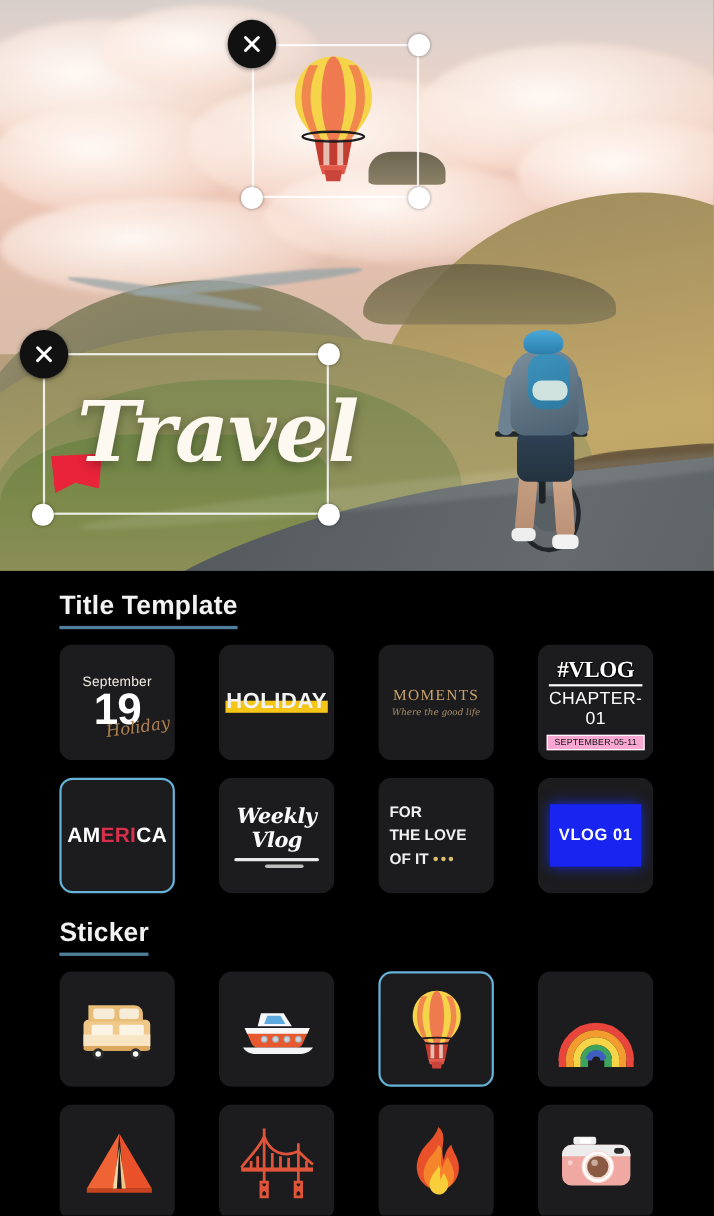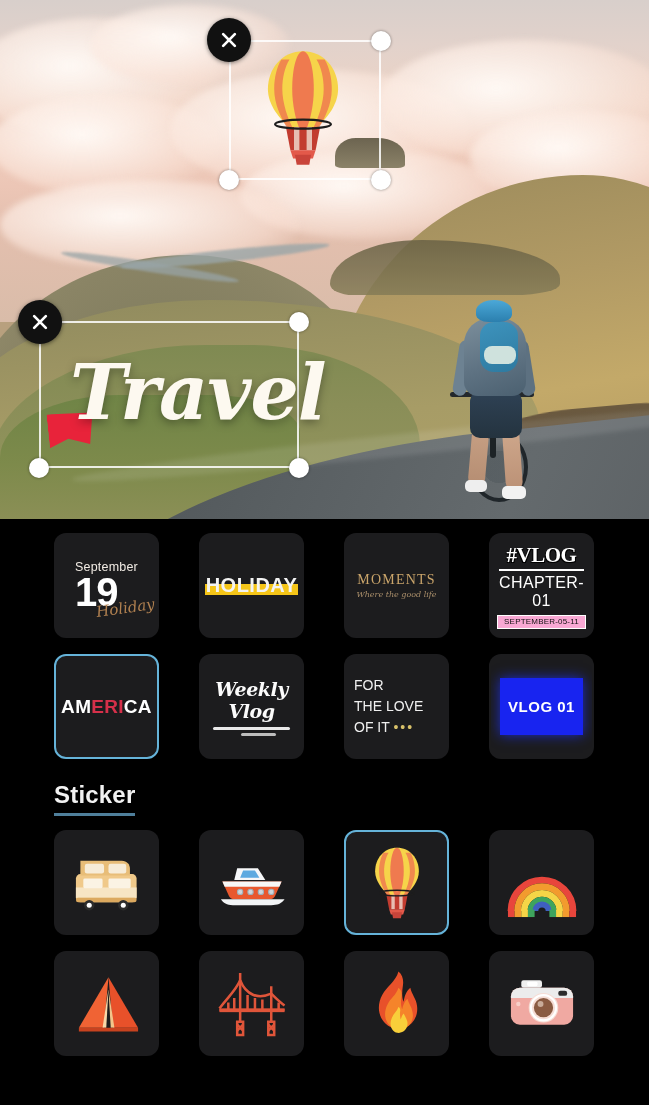--- a/index.html
+++ b/index.html
@@ -214,21 +214,21 @@
   .tile {
     width:105px; height:105px; border-radius:12px;
     background:#1c1c1e;
     display:flex; align-items:center; justify-content:center;
     position:relative; overflow:hidden; cursor:pointer;
     border:2px solid transparent;
   }
   .tile.selected { border-color:#65b3d9; }
 
   
-  .tt-sep { color:#efe9e2; }
+  .tt-sep { text-align:center; color:#efe9e2; }
   .tt-sep .mon { font-size:12.5px; letter-spacing:.2px; color:#f0eae3; font-weight:400; }
   .tt-sep .day { font-size:40px; font-weight:800; line-height:.92; color:#fff; letter-spacing:-1px; }
   .tt-sep .scr {
     position:absolute; left:40px; top:64px;
     font-family:"DejaVu Serif", serif; font-style:italic;
     font-size:15px; color:#b08050; transform: rotate(-8deg);
   }
 
   .tt-holiday { position:relative; width:100%; text-align:center; }
   .tt-holiday .bar {
@@ -271,21 +271,21 @@
     font-family:"DejaVu Serif", serif; font-style:italic; font-weight:700;
     font-size:19px; color:#fbfbfb; letter-spacing:-.5px;
   }
   .tt-weekly .u1 { height:3px; background:#e9e9e9; margin:5px 12px 0; border-radius:2px; }
   .tt-weekly .u2 { height:3px; background:#bdbdbd; margin:3px 26px 0 40px; border-radius:2px; }
 
   .tt-america .word { font-size:19px; font-weight:800; letter-spacing:.3px; }
   .tt-america .w { color:#fff; }
   .tt-america .r { color:#d6304a; }
 
-  .tt-love { color:#f0f0f0; font-size:14px; font-weight:400; line-height:1.5; padding-left:8px; width:100%; }
+  .tt-love { color:#f0f0f0; font-size:14px; font-weight:700; line-height:1.5; padding-left:8px; width:100%; }
   .tt-love .dots { color:#d8c16a; letter-spacing:2px; }
 
   .tt-vlog01 .chip {
     background:#1824f0; color:#fff; font-size:15px; font-weight:800;
     padding:20px 8px; letter-spacing:.5px;
     box-shadow: 0 0 12px rgba(30,50,255,.75);
   }
 
   
   .sticker-svg { width:74px; height:74px; display:block; }
@@ -368,20 +368,23 @@
     <div class="handle" style="left:289px; top:458px;"></div>
     <div class="close-btn" style="left:18px; top:300px;">
       <svg viewBox="0 0 24 24">
         <path d="M5 5 L19 19 M19 5 L5 19" stroke="#fff" stroke-width="3.2" stroke-linecap="round" fill="none"></path>
       </svg>
     </div>
   </div>
 
   <div class="panel">
 
+    <div class="section-head">
+      <span class="section-title">Title Template</span>
+    </div>
 
     <div class="grid">
 
       <div class="tile">
         <div class="tt-sep">
           <div class="mon">September</div>
           <div class="day">19</div>
           <div class="scr">Holiday</div>
         </div>
       </div>

